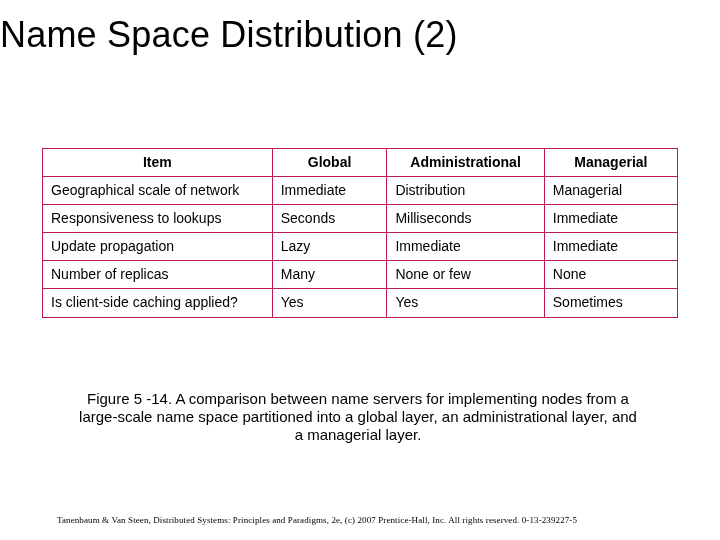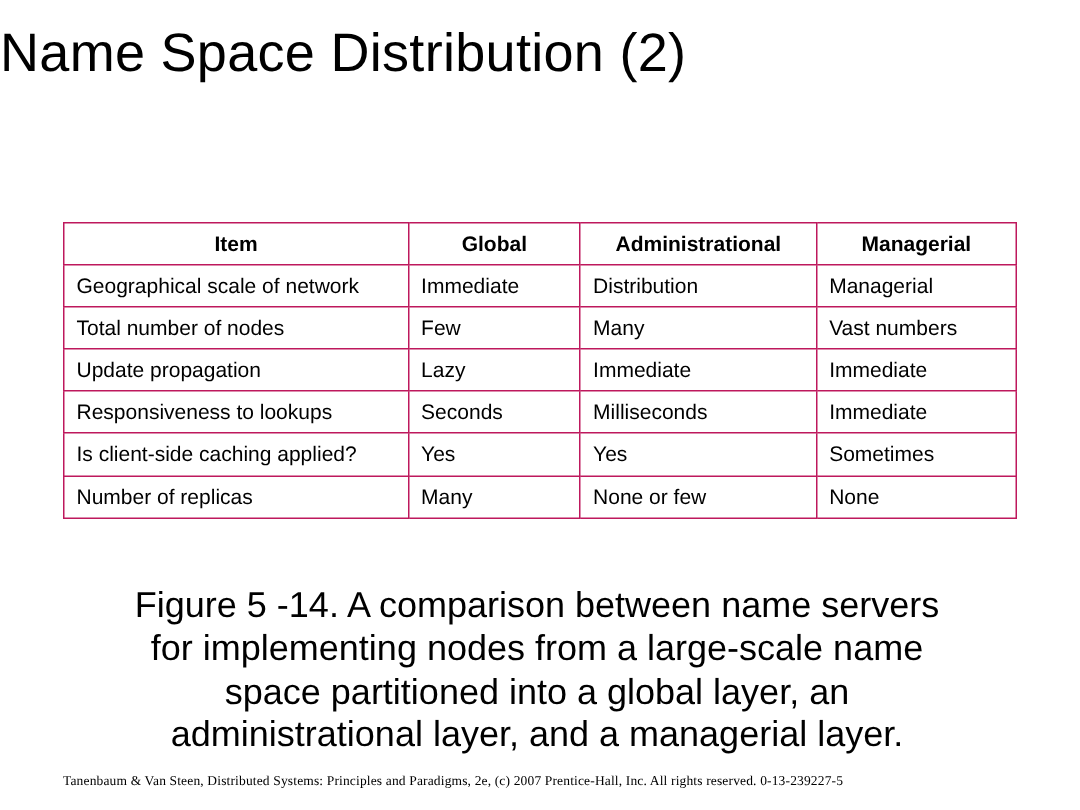--- a/index.html
+++ b/index.html
@@ -62,28 +62,28 @@
     width: 150px;
   }
   th.mgr-col {
     width: 130px;
   }
   .caption {
     position: absolute;
     top: 390px;
     left: 78px;
     width: 560px;
-    font-size: 24px;
+    font-size: 15px;
     line-height: 1.2;
     text-align: center;
   }
   .footer {
     position: absolute;
     bottom: 14px;
-    left: 42px;
+    left: 57px;
     width: 636px;
     font-family: "Times New Roman", Times, serif;
     font-size: 9px;
     line-height: 1.1;
     letter-spacing: 0.1px;
   }
 </style>
 </head>
 <body>
 
@@ -102,48 +102,42 @@
         </tr>
       </thead>
       <tbody>
         <tr>
           <td>Geographical scale of network</td>
           <td>Immediate</td>
           <td>Distribution</td>
           <td>Managerial</td>
         </tr>
         <tr>
-          <td>Total number of nodes</td>
-          <td>Few</td>
-          <td>Many</td>
-          <td>Vast numbers</td>
+          <td>Responsiveness to lookups</td>
+          <td>Seconds</td>
+          <td>Milliseconds</td>
+          <td>Immediate</td>
         </tr>
         <tr>
           <td>Update propagation</td>
           <td>Lazy</td>
           <td>Immediate</td>
           <td>Immediate</td>
         </tr>
         <tr>
-          <td>Responsiveness to lookups</td>
-          <td>Seconds</td>
-          <td>Milliseconds</td>
-          <td>Immediate</td>
+          <td>Number of replicas</td>
+          <td>Many</td>
+          <td>None or few</td>
+          <td>None</td>
         </tr>
         <tr>
           <td>Is client-side caching applied?</td>
           <td>Yes</td>
           <td>Yes</td>
           <td>Sometimes</td>
-        </tr>
-        <tr>
-          <td>Number of replicas</td>
-          <td>Many</td>
-          <td>None or few</td>
-          <td>None</td>
         </tr>
       </tbody>
     </table>
   </div>
 
   <div class="caption">Figure 5 -14. A comparison between name servers for implementing nodes from a large-scale name space partitioned into a global layer, an administrational layer, and a managerial layer.</div>
 
   <div class="footer">Tanenbaum &amp; Van Steen, Distributed Systems: Principles and Paradigms, 2e, (c) 2007 Prentice-Hall, Inc. All rights reserved. 0-13-239227-5</div>
 
 </div>

